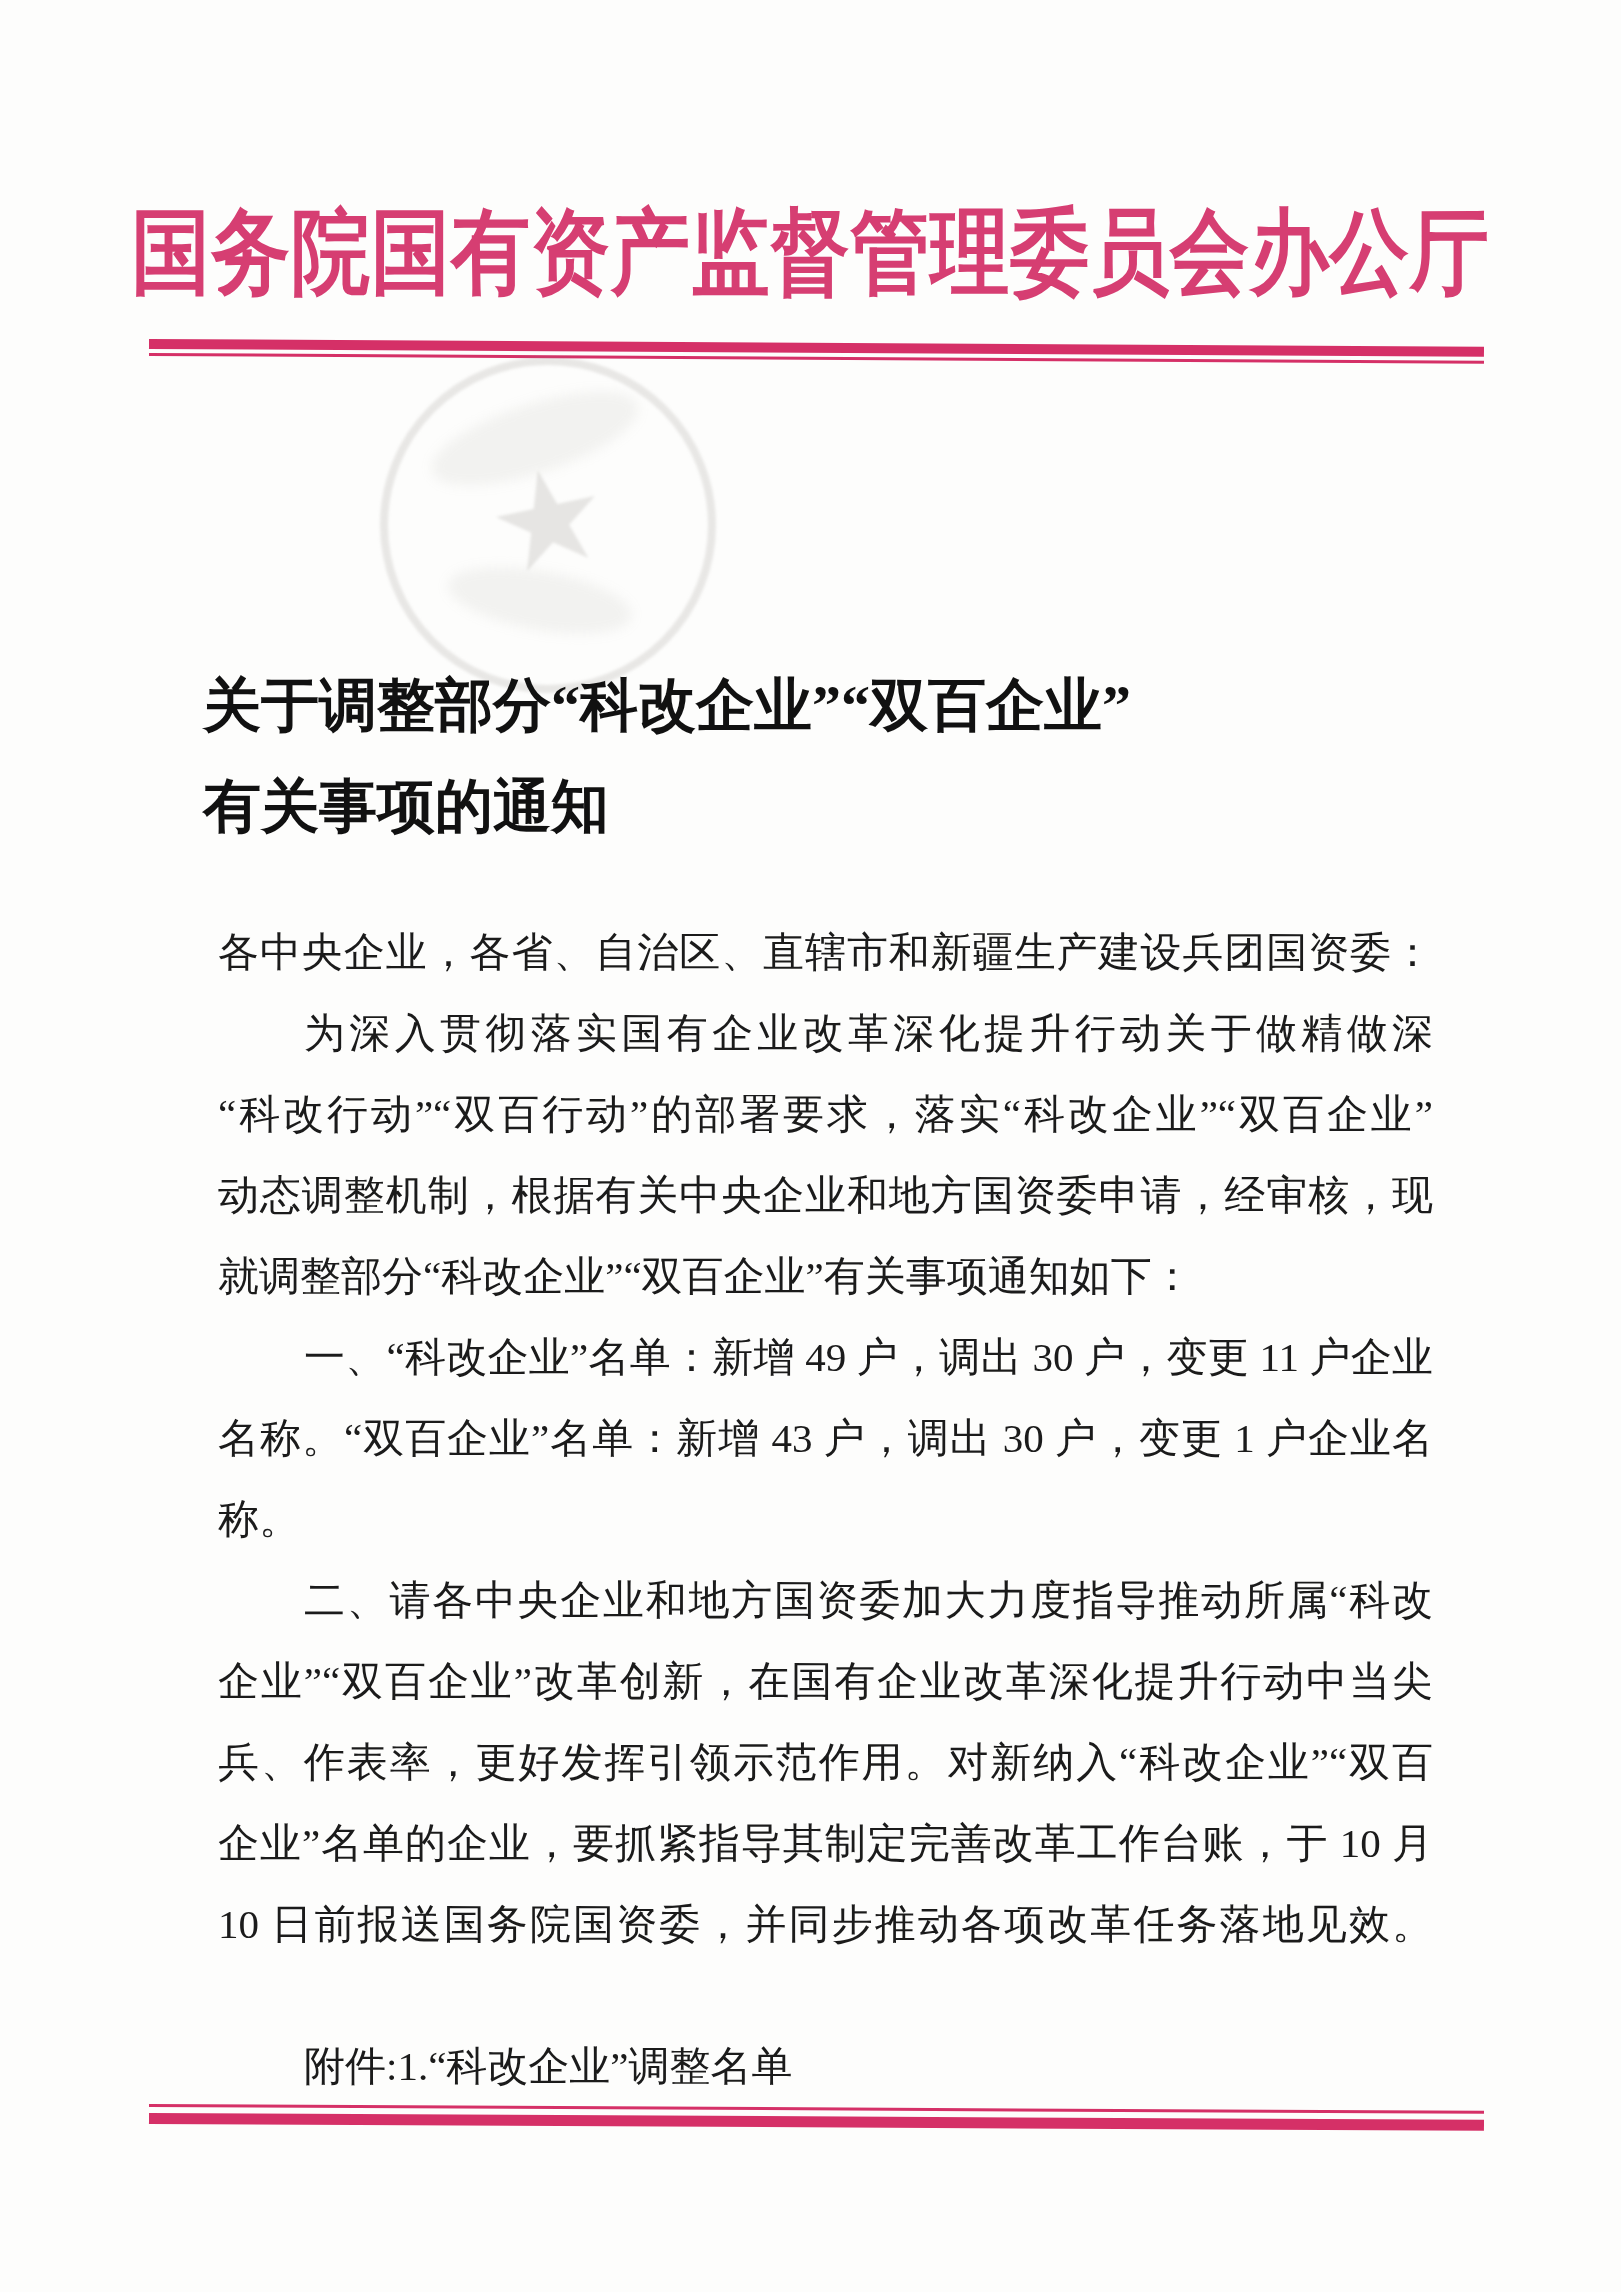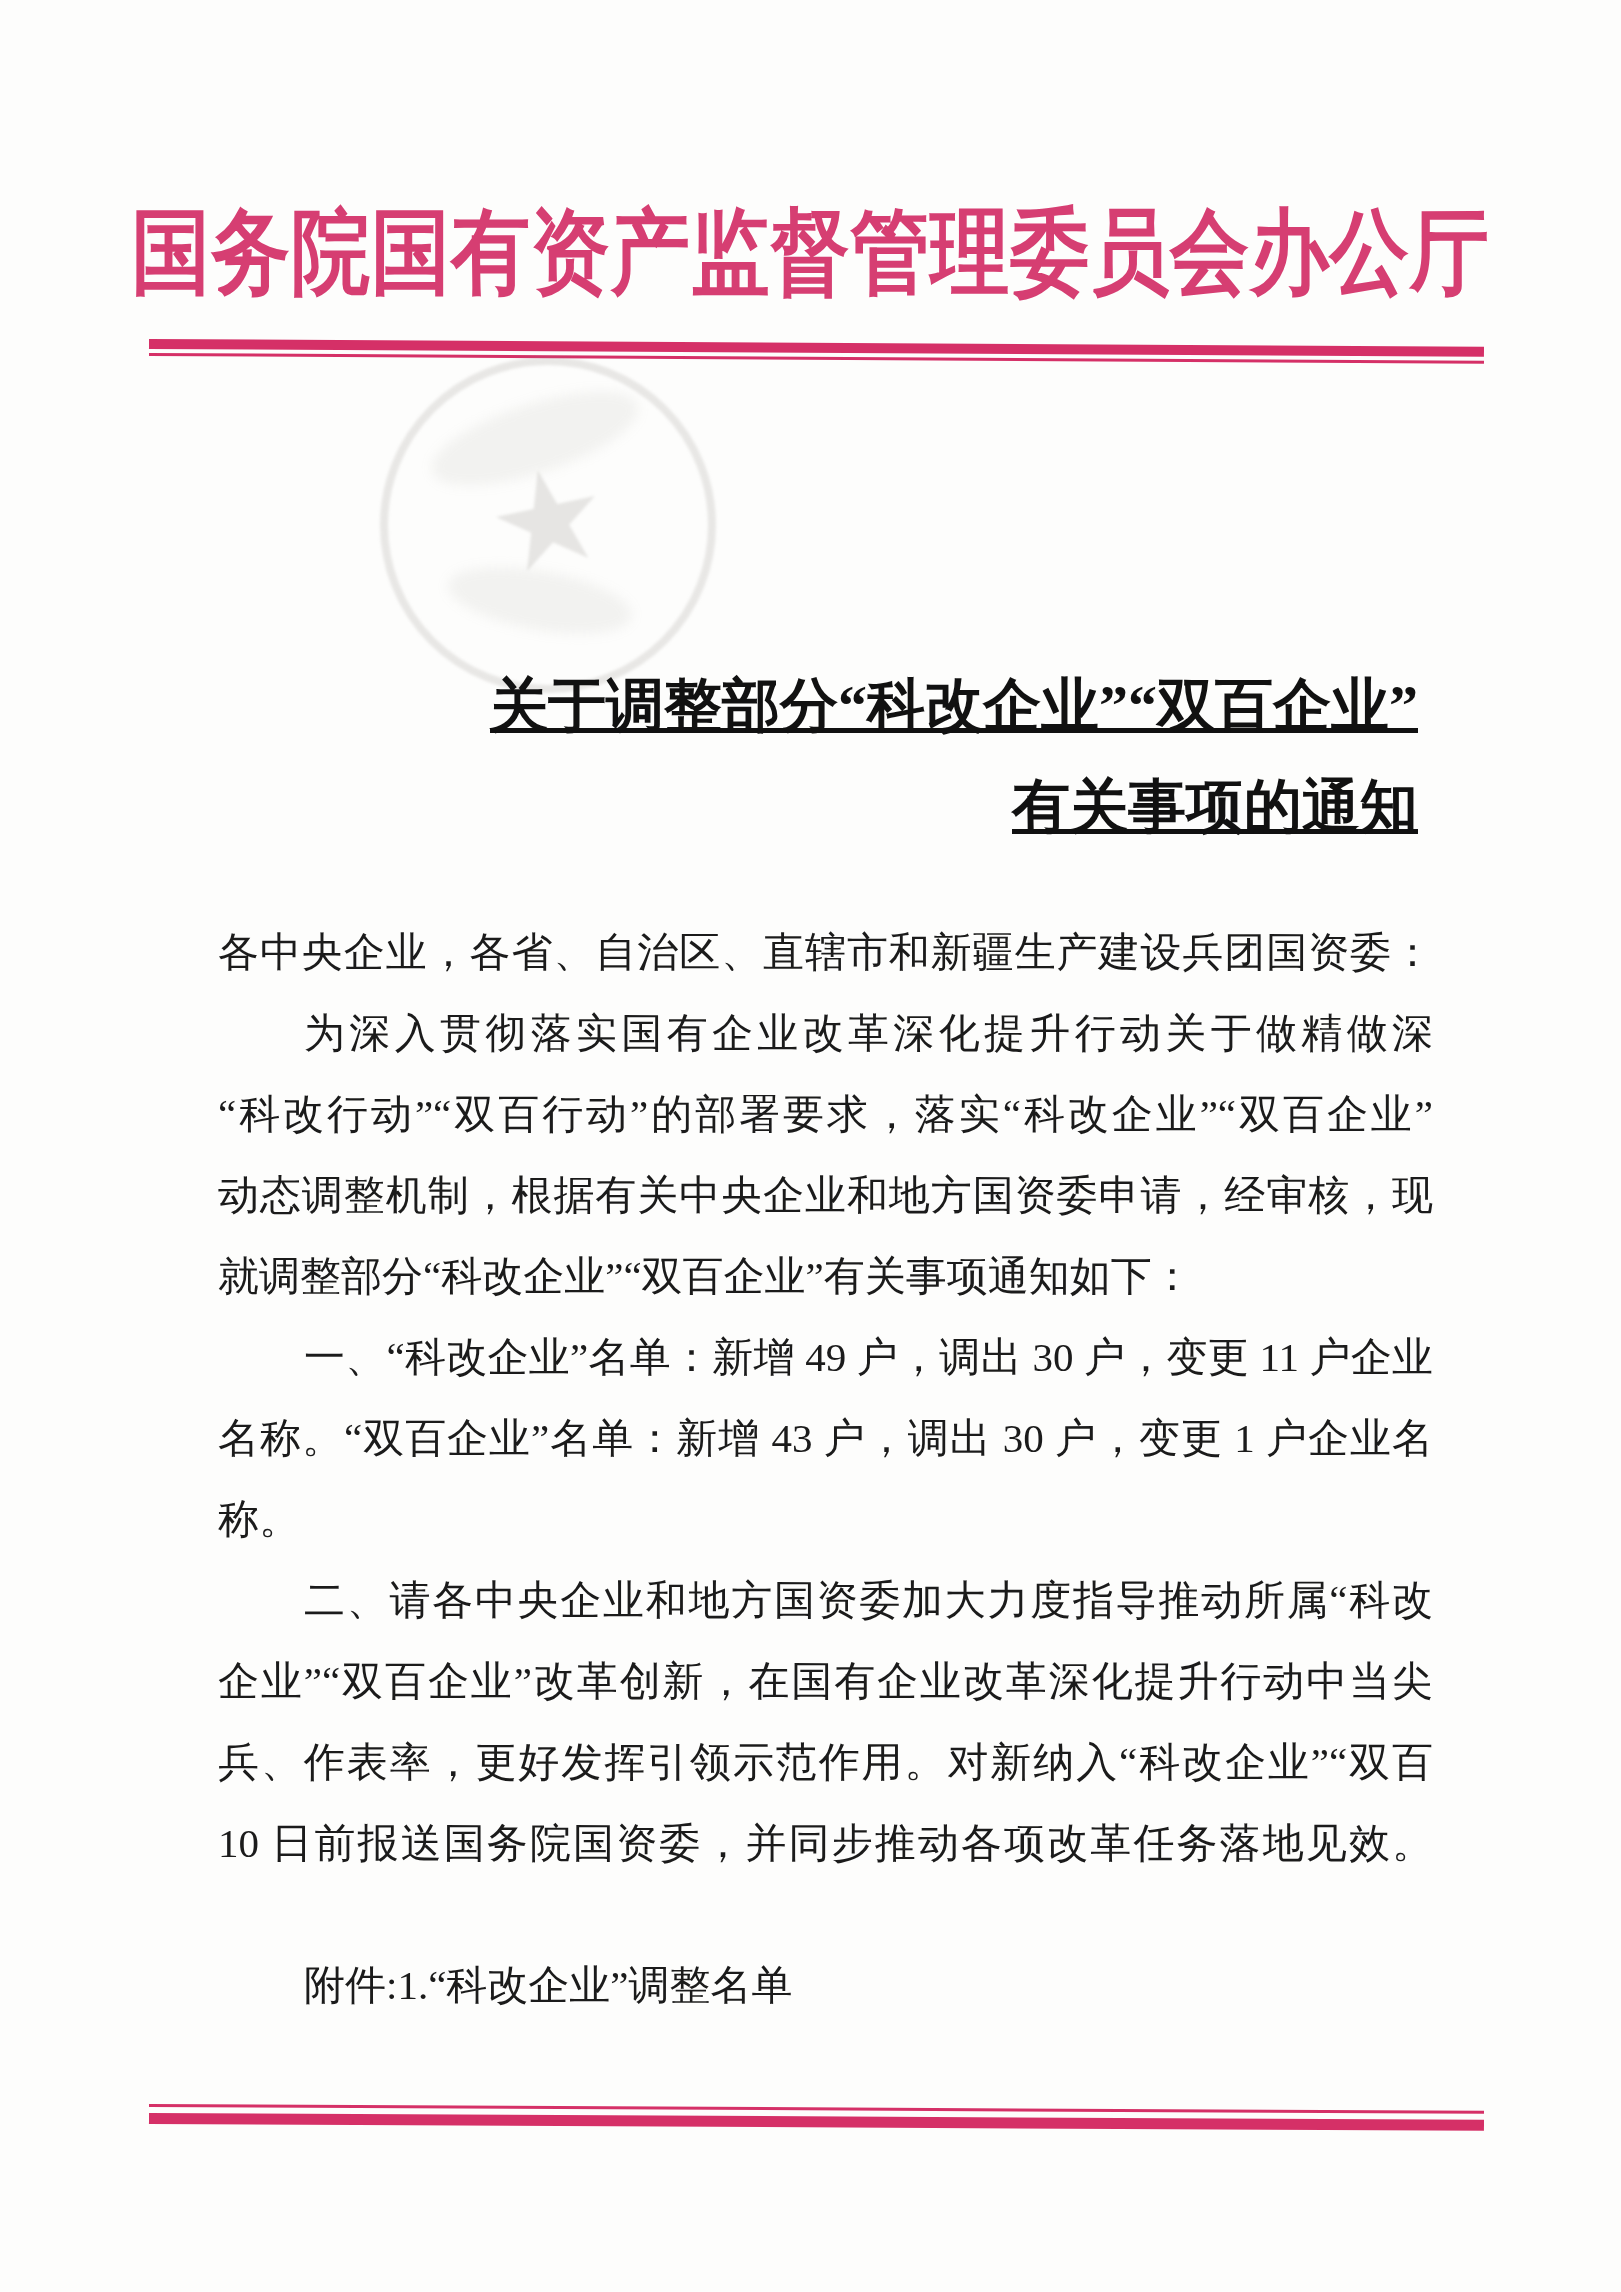--- a/index.html
+++ b/index.html
@@ -51,22 +51,22 @@
   .seal .smudge1,.seal .smudge2{
     position:absolute;border-radius:50%;
     background:rgba(150,147,139,0.10);filter:blur(5.9px);
   }
   .seal .smudge1{left:39px;top:39px;width:216px;height:69px;transform:rotate(-18deg);}
   .seal .smudge2{left:59px;top:206px;width:186px;height:59px;transform:rotate(10deg);}
 
   
   .title{
     position:absolute;top:655px;left:203px;width:1215px;
-    text-align:right;font-weight:bold;font-size:58px;line-height:101px;
-    color:#111;white-space:nowrap;text-decoration:underline;
+    text-align:left;font-weight:bold;font-size:58px;line-height:101px;
+    color:#111;white-space:nowrap;
   }
 
   
   .body-text{
     position:absolute;left:218px;top:912px;width:1215px;
     font-size:41px;color:#1b1b1b;
   }
   .ln{
     height:81px;line-height:81px;white-space:nowrap;
     text-align:justify;text-align-last:justify;
@@ -108,20 +108,21 @@
     <div class="ln ind">为深入贯彻落实国有企业改革深化提升行动关于做精做深</div>
     <div class="ln">“科改行动”“双百行动”的部署要求，落实“科改企业”“双百企业”</div>
     <div class="ln">动态调整机制，根据有关中央企业和地方国资委申请，经审核，现</div>
     <div class="ln end">就调整部分“科改企业”“双百企业”有关事项通知如下：</div>
     <div class="ln ind">一、“科改企业”名单：新增 49 户，调出 30 户，变更 11 户企业</div>
     <div class="ln">名称。“双百企业”名单：新增 43 户，调出 30 户，变更 1 户企业名</div>
     <div class="ln end">称。</div>
     <div class="ln ind">二、请各中央企业和地方国资委加大力度指导推动所属“科改</div>
     <div class="ln">企业”“双百企业”改革创新，在国有企业改革深化提升行动中当尖</div>
     <div class="ln">兵、作表率，更好发挥引领示范作用。对新纳入“科改企业”“双百</div>
+    <div class="ln">企业”名单的企业，要抓紧指导其制定完善改革工作台账，于 10 月</div>
     <div class="ln">10 日前报送国务院国资委，并同步推动各项改革任务落地见效。</div>
 
     <div class="attachment">附件:1.“科改企业”调整名单</div>
   </div>
 
   <div class="rule rule-thin-bottom"></div>
   <div class="rule rule-thick-bottom"></div>
 
 </div>
 

